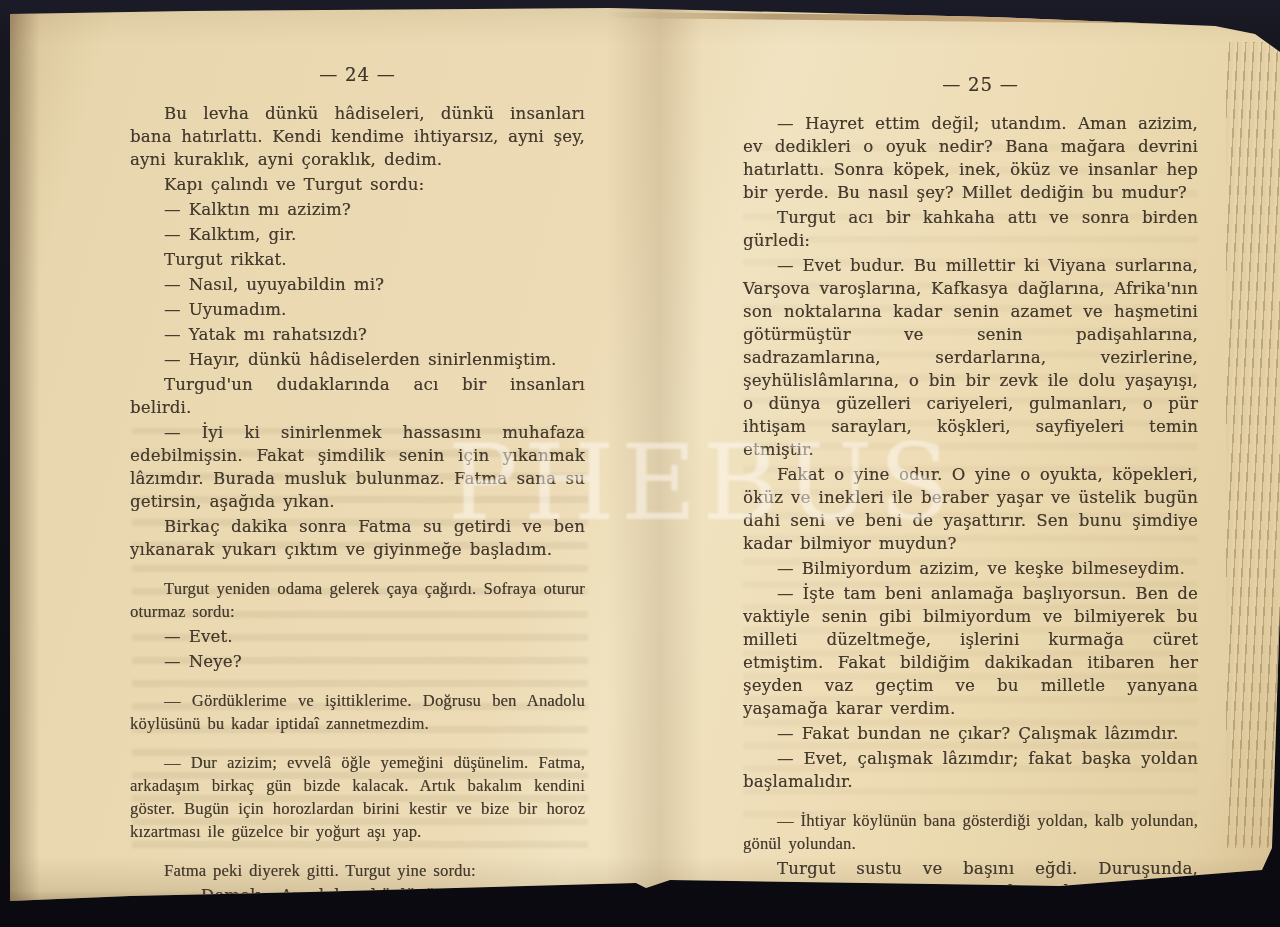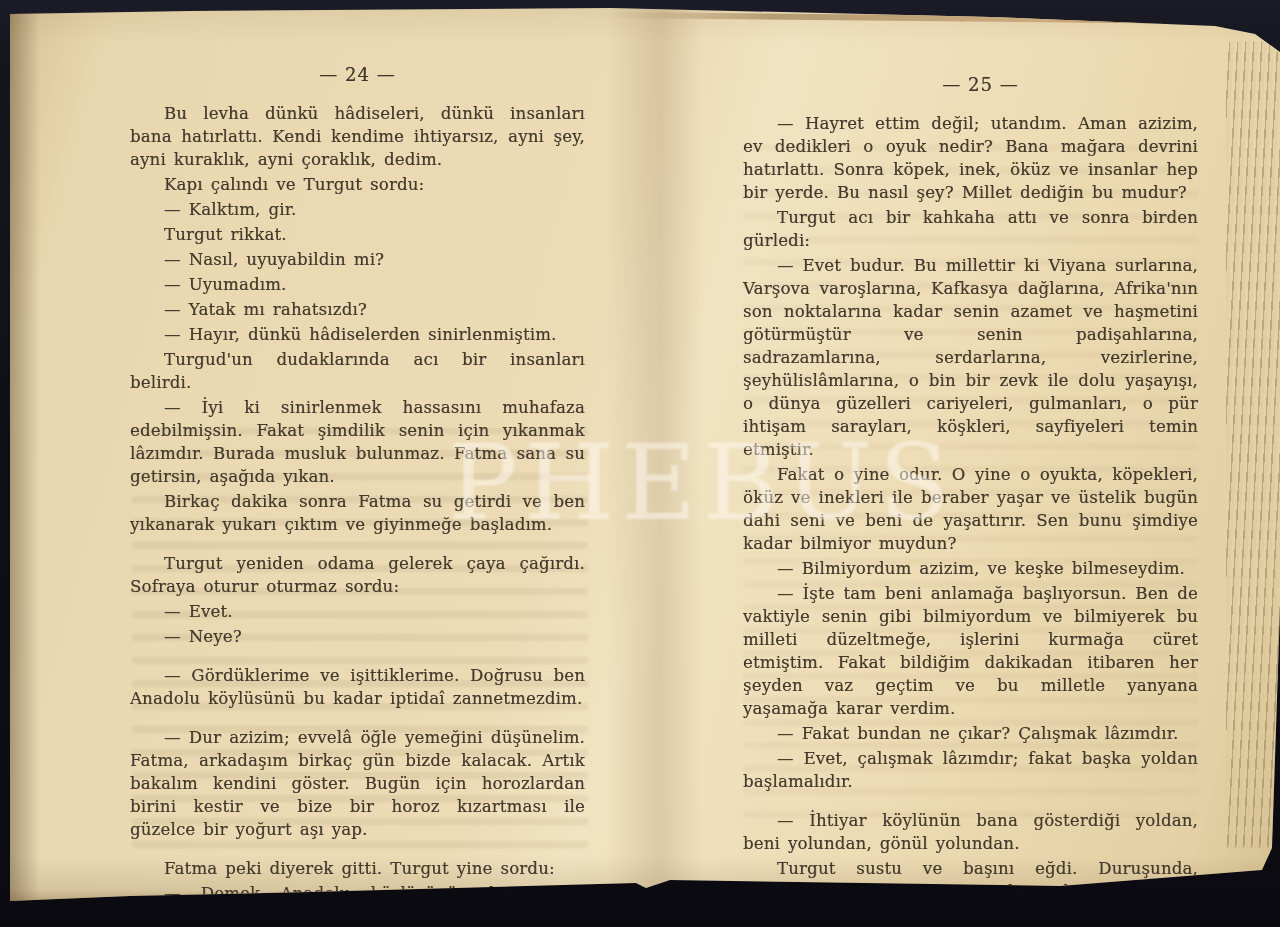--- a/index.html
+++ b/index.html
@@ -73,21 +73,21 @@
 
   .para {
     margin:0 0 2px 0;
     text-indent:34px;
     text-align:justify;
     font-size:16.5px; line-height:23px;
     color:#43392d;
     word-spacing:2.5px; letter-spacing:.2px;
     text-shadow:.3px .3px .5px rgba(60,48,35,.5);
   }
-  .para.spaced { margin-top:16px; }
+  .para.spaced { margin-top:16px;font-family:Liberation Serif, serif; }
 
   
   .ghost {
     position:absolute; pointer-events:none;
     background:repeating-linear-gradient(0deg,
       rgba(122,98,62,.085) 0 7px, rgba(122,98,62,0) 7px 23px);
     filter:blur(1.1px);
   }
   .ghost-left  { left:122px; top:420px; width:456px; height:420px; }
   .ghost-right { left:733px; top:120px; width:455px; height:690px; opacity:.5; }
@@ -115,20 +115,21 @@
     <div class="edge-stripes"></div>
     <div class="bottom-shade"></div>
 
     <div class="ghost ghost-left"></div>
     <div class="ghost ghost-right"></div>
 
     <div class="page-header header-left">— 24 —</div>
     <div class="page-body body-left">
         <p class="para">Bu levha dünkü hâdiseleri, dünkü insanları bana hatırlattı. Kendi kendime ihtiyarsız, ayni şey, ayni kuraklık, ayni çoraklık, dedim.</p>
         <p class="para">Kapı çalındı ve Turgut sordu:</p>
+        <p class="para">— Kalktın mı azizim?</p>
         <p class="para">— Kalktım, gir.</p>
         <p class="para">Turgut rikkat.</p>
         <p class="para">— Nasıl, uyuyabildin mi?</p>
         <p class="para">— Uyumadım.</p>
         <p class="para">— Yatak mı rahatsızdı?</p>
         <p class="para">— Hayır, dünkü hâdiselerden sinirlenmiştim.</p>
         <p class="para">Turgud'un dudaklarında acı bir insanları belirdi.</p>
         <p class="para">— İyi ki sinirlenmek hassasını muhafaza edebilmişsin. Fakat şimdilik senin için yıkanmak lâzımdır. Burada musluk bulunmaz. Fatma sana su getirsin, aşağıda yıkan.</p>
         <p class="para">Birkaç dakika sonra Fatma su getirdi ve ben yıkanarak yukarı çıktım ve giyinmeğe başladım.</p>
         <p class="para spaced">Turgut yeniden odama gelerek çaya çağırdı. Sofraya oturur oturmaz sordu:</p>
@@ -143,19 +144,19 @@
     <div class="page-header header-right">— 25 —</div>
     <div class="page-body body-right">
         <p class="para">— Hayret ettim değil; utandım. Aman azizim, ev dedikleri o oyuk nedir? Bana mağara devrini hatırlattı. Sonra köpek, inek, öküz ve insanlar hep bir yerde. Bu nasıl şey? Millet dediğin bu mudur?</p>
         <p class="para">Turgut acı bir kahkaha attı ve sonra birden gürledi:</p>
         <p class="para">— Evet budur. Bu millettir ki Viyana surlarına, Varşova varoşlarına, Kafkasya dağlarına, Afrika'nın son noktalarına kadar senin azamet ve haşmetini götürmüştür ve senin padişahlarına, sadrazamlarına, serdarlarına, vezirlerine, şeyhülislâmlarına, o bin bir zevk ile dolu yaşayışı, o dünya güzelleri cariyeleri, gulmanları, o pür ihtişam sarayları, köşkleri, sayfiyeleri temin etmiştir.</p>
         <p class="para">Fakat o yine odur. O yine o oyukta, köpekleri, öküz ve inekleri ile beraber yaşar ve üstelik bugün dahi seni ve beni de yaşattırır. Sen bunu şimdiye kadar bilmiyor muydun?</p>
         <p class="para">— Bilmiyordum azizim, ve keşke bilmeseydim.</p>
         <p class="para">— İşte tam beni anlamağa başlıyorsun. Ben de vaktiyle senin gibi bilmiyordum ve bilmiyerek bu milleti düzeltmeğe, işlerini kurmağa cüret etmiştim. Fakat bildiğim dakikadan itibaren her şeyden vaz geçtim ve bu milletle yanyana yaşamağa karar verdim.</p>
         <p class="para">— Fakat bundan ne çıkar? Çalışmak lâzımdır.</p>
         <p class="para">— Evet, çalışmak lâzımdır; fakat başka yoldan başlamalıdır.</p>
-        <p class="para spaced">— İhtiyar köylünün bana gösterdiği yoldan, beni yolundan, gönül yolundan.</p>
+        <p class="para spaced">— İhtiyar köylünün bana gösterdiği yoldan, kalb yolundan, gönül yolundan.</p>
         <p class="para">Turgut sustu ve başını eğdi. Duruşunda, bakışında ve bütün tavrında anlatılması kabil olmıyan bir elem ve keder vardı. Onun bu ümitsizlik ile dolu halini seyrederken beni derin bir rikkat sarıyordu.</p>
       </div>
   </div>
 
   <div class="watermark">PHEBUS</div>
 </div>
 
 </body></html>

